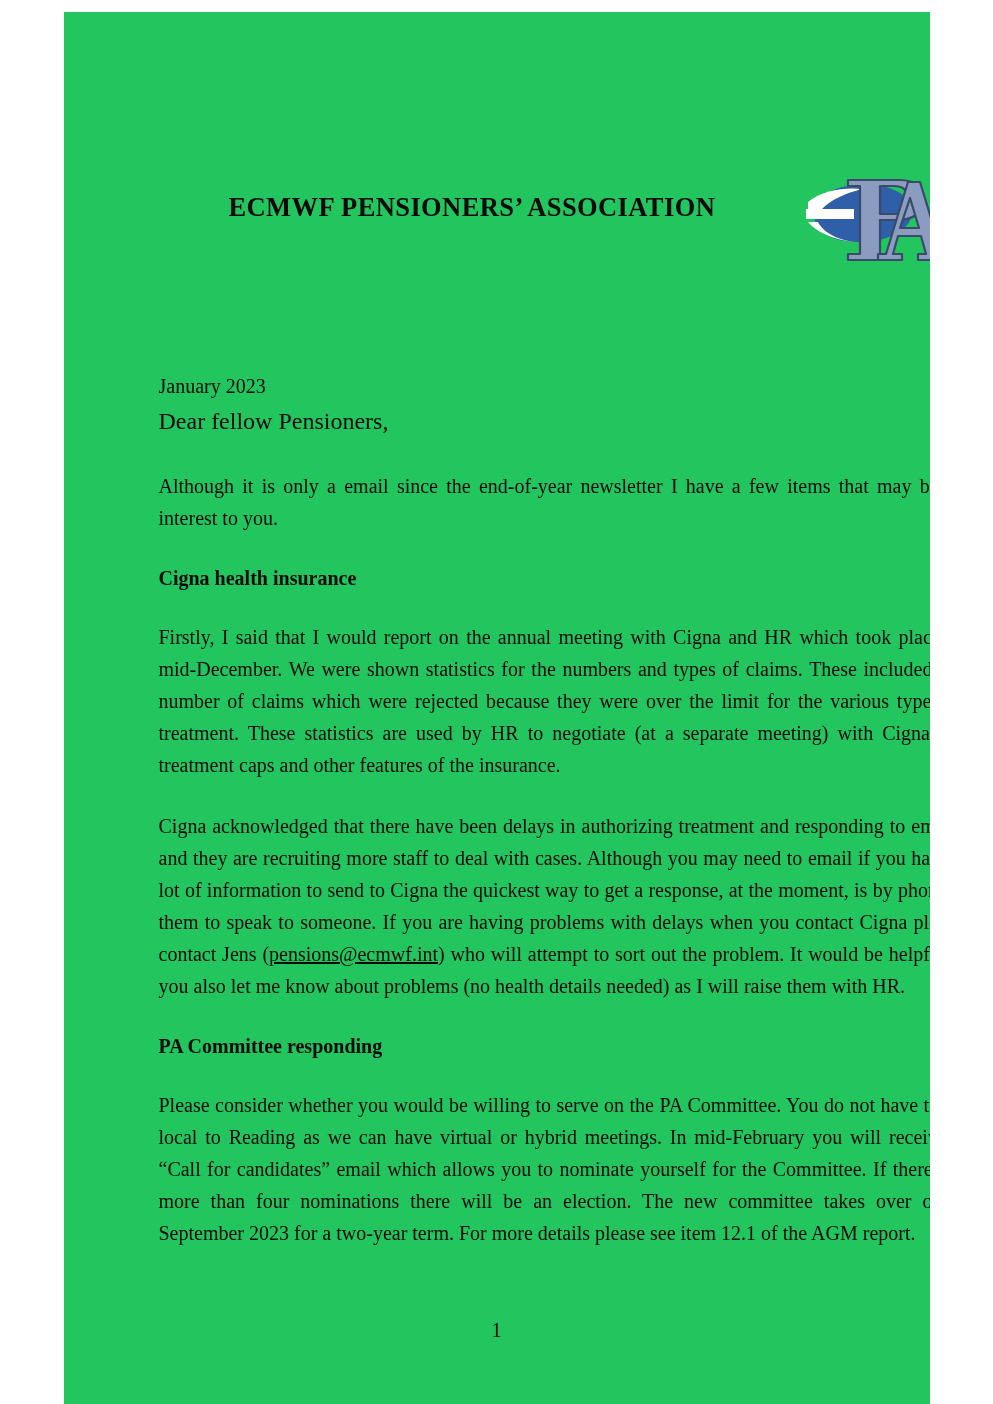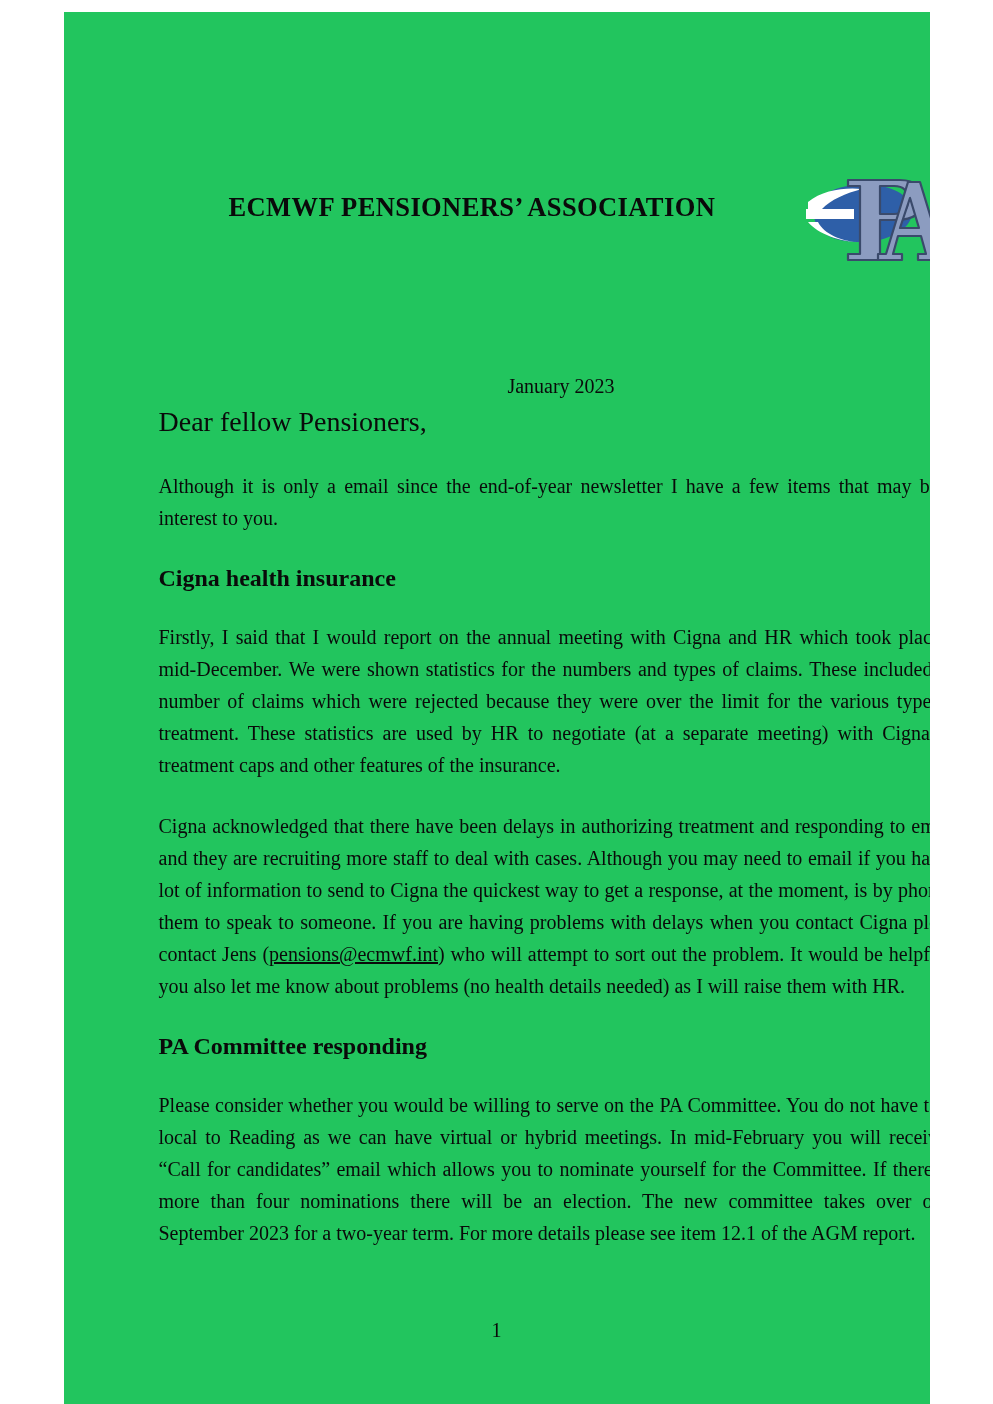--- a/index.html
+++ b/index.html
@@ -51,40 +51,40 @@
   .logo svg { display: block; }
 
   
   .content {
     position: absolute;
     left: 95px;
     top: 360px;
     width: 805px;
   }
   .date-line {
-    text-align: center;
+    text-align: left;
     font-size: 20px;
     line-height: 29px;
     margin: 0 0 6px 0;
   }
   .salutation {
-    font-size: 28px;
+    font-size: 24px;
     line-height: 29px;
     margin: 0 0 34px 0;
     text-align: left;
   }
   p.body-par {
     font-size: 20px;
     line-height: 32px;
     margin: 0 0 29px 0;
     text-align: justify;
     text-justify: inter-word;
   }
   h2.section-heading {
-    font-size: 24px;
+    font-size: 20px;
     line-height: 30px;
     font-weight: bold;
     margin: 0 0 28px 0;
     text-align: left;
   }
   .email-link {
     color: #0a0a0a;
     text-decoration: underline;
   }
 

